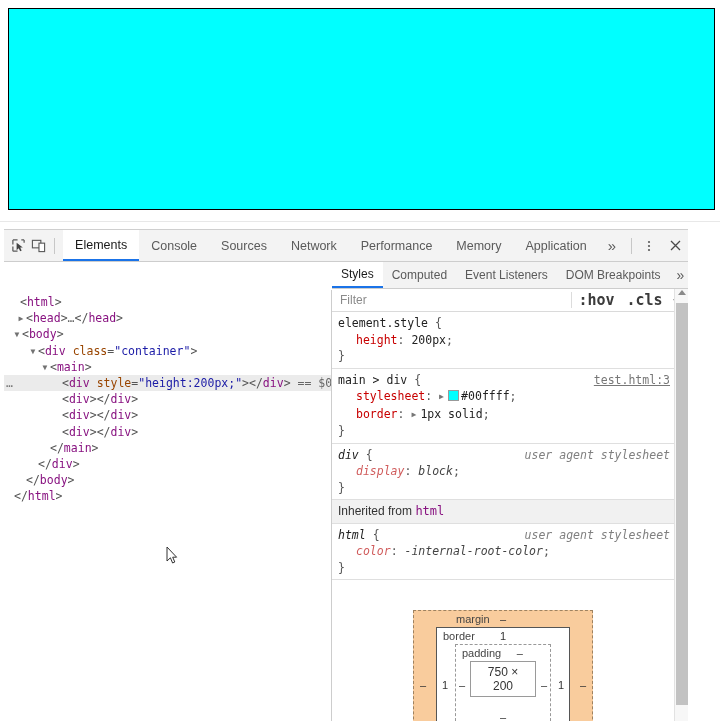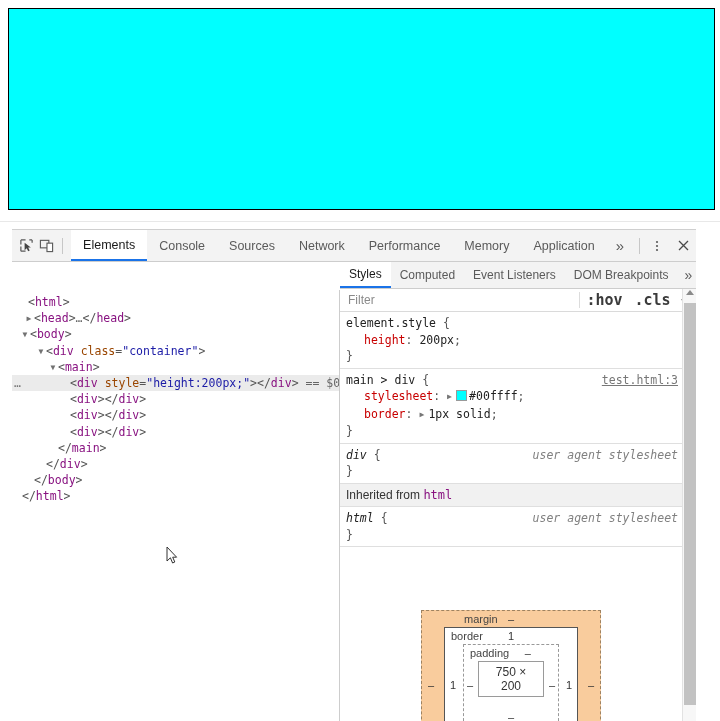--- a/index.html
+++ b/index.html
@@ -26,21 +26,21 @@
     border: 1px solid #000000;
     box-sizing: content-box;
   }
   .page-divider {
     position: absolute; left: 0; top: 221px;
     width: 720px; height: 1px; background: #e8e8e8;
   }
 
   
   .devtools {
-    position: absolute; left: 12px; top: 229px;
+    position: absolute; left: 4px; top: 229px;
     width: 684px; height: 492px;
     background: #ffffff;
     border-top: 1px solid #cfcfcf;
     box-sizing: border-box;
   }
 
   
   .dt-toolbar {
     position: relative;
     height: 31px;
@@ -501,31 +501,33 @@
             <span class="srclink">test.html:3</span>
             <div><span class="sel">main &gt; div</span> <span class="punc">{</span></div>
             <div class="decl"><span class="prop">stylesheet</span><span class="punc">: </span><span class="expand-tri">▶</span><span class="swatch"></span><span class="pval">#00ffff</span><span class="punc">;</span></div>
             <div class="decl"><span class="prop">border</span><span class="punc">: </span><span class="expand-tri">▶</span><span class="pval">1px solid</span><span class="punc">;</span></div>
             <div><span class="punc">}</span></div>
           </div>
 
           <div class="rule">
             <span class="origin">user agent stylesheet</span>
             <div><span class="sel ua">div</span> <span class="punc">{</span></div>
+            <div class="decl"><span class="prop ua">display</span><span class="punc">: </span><span class="pval ua">block</span><span class="punc">;</span></div>
             <div><span class="punc">}</span></div>
           </div>
 
           <div class="rule inherit-head">
             <span>Inherited from</span>
             <span class="inherit-tag">html</span>
           </div>
 
           <div class="rule">
             <span class="origin">user agent stylesheet</span>
             <div><span class="sel ua">html</span> <span class="punc">{</span></div>
+            <div class="decl"><span class="prop ua">color</span><span class="punc">: </span><span class="pval ua">-internal-root-color</span><span class="punc">;</span></div>
             <div><span class="punc">}</span></div>
           </div>
         </div>
 
         <div class="boxmodel-wrap">
           <div class="bm-margin">
             <span class="bm-label">margin</span>
             <span class="bm-v" style="top:2px;">–</span>
 
             <span class="bm-h" style="left:6px;">–</span>

